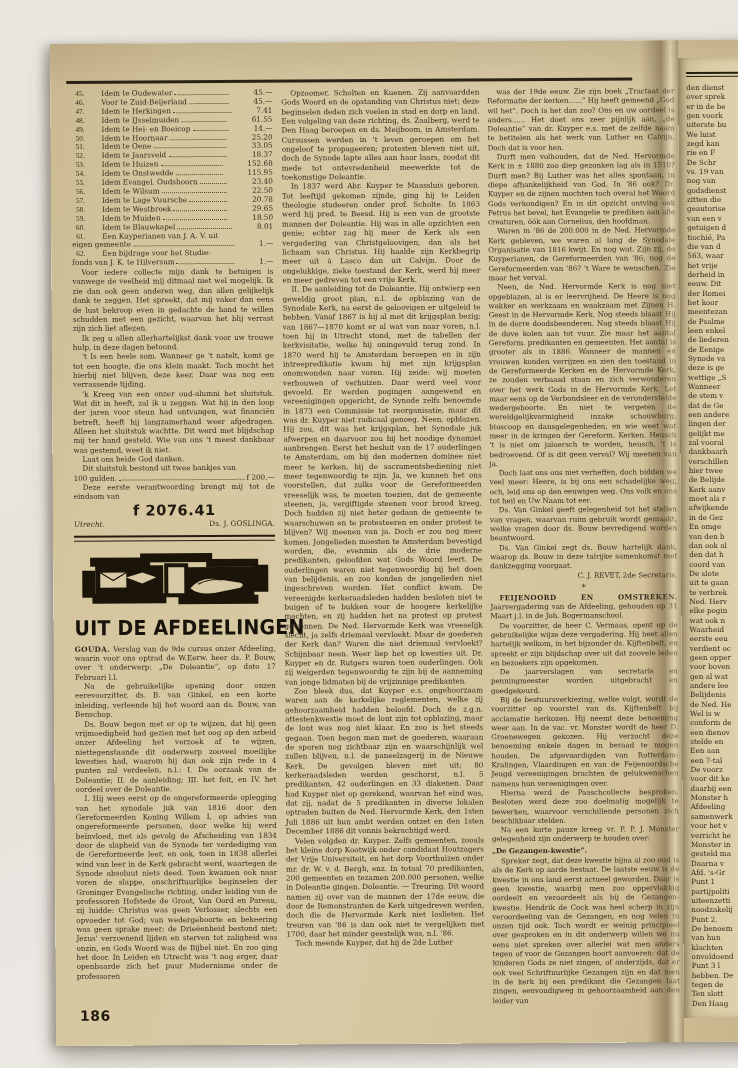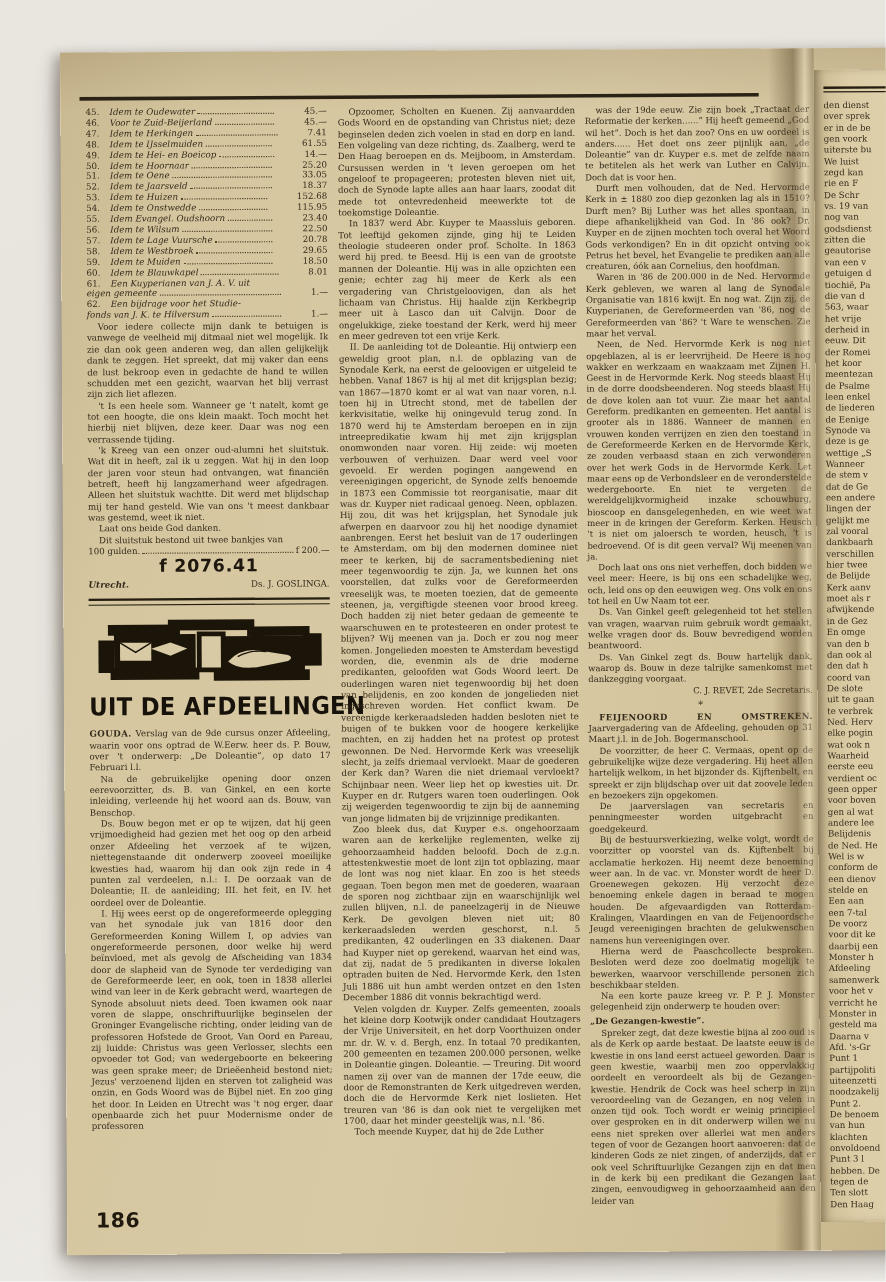--- a/index.html
+++ b/index.html
@@ -22,33 +22,33 @@
   .col{position:absolute;top:46px;font-size:7.2px;line-height:9.35px;text-align:justify;}
   .col1{left:21px;width:201px;}
   .col2{left:231px;width:198px;}
   .col3{left:437px;width:187px;font-size:7.05px;line-height:9.3px;}
   .para{margin:0;text-indent:9px;}
   .para.noindent{text-indent:0;}
   .lead{font-weight:bold;letter-spacing:.4px;}
   
   .list{font-size:7.25px;}
   .lrow{display:flex;align-items:baseline;line-height:8.9px;}
-  .lrow .num{flex:none;width:17px;text-align:left;margin-right:3px;}
+  .lrow .num{flex:none;width:17px;text-align:center;margin-right:13px;font-family:Liberation Serif, serif;}
   .lrow .num:empty{width:0;margin:0;}
-  .lrow .lbl{flex:none;max-width:150px;font-style:italic;}
+  .lrow .lbl{flex:none;max-width:150px;}
   .lrow .leader{flex:1;border-bottom:1px dotted #55472c;margin:0 2px 1px 2px;min-width:3px;}
   .lrow .amt{flex:none;margin-left:23px;}
   .amtline{display:flex;align-items:baseline;line-height:9.35px;}
   .amtline .leader{flex:1;border-bottom:1px dotted #55472c;margin:0 2px 1px 2px;}
   .eindsom{
     font-family:"DejaVu Sans", sans-serif;font-weight:bold;font-size:14.5px;
     text-align:center;margin:5px 0 4px;letter-spacing:.6px;color:#1e180e;
   }
   .sigline{display:flex;justify-content:space-between;margin-top:2px;font-size:7.3px;}
-  .sigline .place{font-style:italic;font-weight:bold;}
+  .sigline .place{font-style:italic;}
   .dbl-rule{margin:7px 0 9px;border-top:2.5px solid #241d10;border-bottom:1.2px solid #241d10;height:3px;}
   .vignette{margin:0 0 4px 6px;}
   .section-title{
     font-family:"DejaVu Sans", sans-serif;font-weight:800;font-size:19px;line-height:22px;
     color:#17120a;letter-spacing:.2px;margin:2px 0 7px;transform:scaleY(1.08);transform-origin:left top;
     white-space:nowrap;
   }
   .sig-right{text-align:right;margin:1px 0;}
   .star-sep{text-align:center;line-height:11px;font-size:8px;}
   .subhead{font-weight:bold;margin:2px 0 1px;text-indent:0;}
@@ -60,21 +60,21 @@
   .edge{
     position:absolute;left:628px;top:18px;width:78px;height:960px;overflow:hidden;
     background:linear-gradient(90deg,#cdbd94 0%,#dccda7 35%,#dfd2ad 100%);
     box-shadow:inset 6px 0 8px -3px rgba(60,42,20,.5);
     padding:0 0 0 8px;
   }
   .edge-rule{border-top:2.5px solid #241d10;border-bottom:1px solid #241d10;height:2px;width:70px;margin:14px 0 6px;}
   .frag{font-size:7.2px;line-height:9.35px;white-space:nowrap;color:#352c1c;}
   .page-number{
     position:absolute;left:24px;top:964px;font-family:"DejaVu Sans", sans-serif;
-    font-weight:bold;font-size:17px;color:#20190d;letter-spacing:.5px;
+    font-weight:bold;font-size:14px;color:#20190d;letter-spacing:.5px;
   }
 </style>
 </head>
 <body>
 
 <div class="scene">
   <div class="page">
 
     <div class="top-rule"></div>
 
@@ -216,32 +216,34 @@
             <span class="num"></span>
             <span class="lbl">fonds van J. K. te Hilversum</span>
             <span class="leader"></span>
             <span class="amt">1.—</span>
           </div>
         </div>
 
       <div>
 
       <p class="para">Voor iedere collecte mijn dank te betuigen is vanwege de veelheid mij ditmaal niet wel mogelijk. Ik zie dan ook geen anderen weg, dan allen gelijkelijk dank te zeggen. Het spreekt, dat mij vaker dan eens de lust bekroop even in gedachte de hand te willen schudden met een gezicht, waarvan het blij verrast zijn zich liet aflezen.</p>
+          <p class="para">Ik zeg u allen allerhartelijkst dank voor uw trouwe hulp, in deze dagen betoond.</p>
           <p class="para">'t Is een heele som. Wanneer ge 't natelt, komt ge tot een hoogte, die ons klein maakt. Toch mocht het hierbij niet blijven, deze keer. Daar was nog een verrassende tijding.</p>
           <p class="para">'k Kreeg van een onzer oud-alumni het sluitstuk. Wat dit in heeft, zal ik u zeggen. Wat hij in den loop der jaren voor steun had ontvangen, wat financiën betreft, heeft hij langzamerhand weer afgedragen. Alleen het sluitstuk wachtte. Dit werd met blijdschap mij ter hand gesteld. Wie van ons 't meest dankbaar was gestemd, weet ik niet.</p>
           <p class="para">Laat ons beide God danken.</p>
         </div>
 
       <p class="para">Dit sluitstuk bestond uit twee bankjes van</p>
       <div class="amtline">
         <span>100 gulden.</span>
         <span class="leader"></span>
         <span>f 200.—</span>
       </div>
 
+      <p class="para">Deze eerste verantwoording brengt mij tot de eindsom van</p>
       <div class="eindsom">f 2076.41</div>
       <div class="sigline">
         <span class="place">Utrecht.</span>
         <span>Ds. J. GOSLINGA.</span>
       </div>
 
       <div class="dbl-rule"></div>
 
       <div class="vignette">
         <svg width="190" height="58" viewBox="0 0 190 58">

